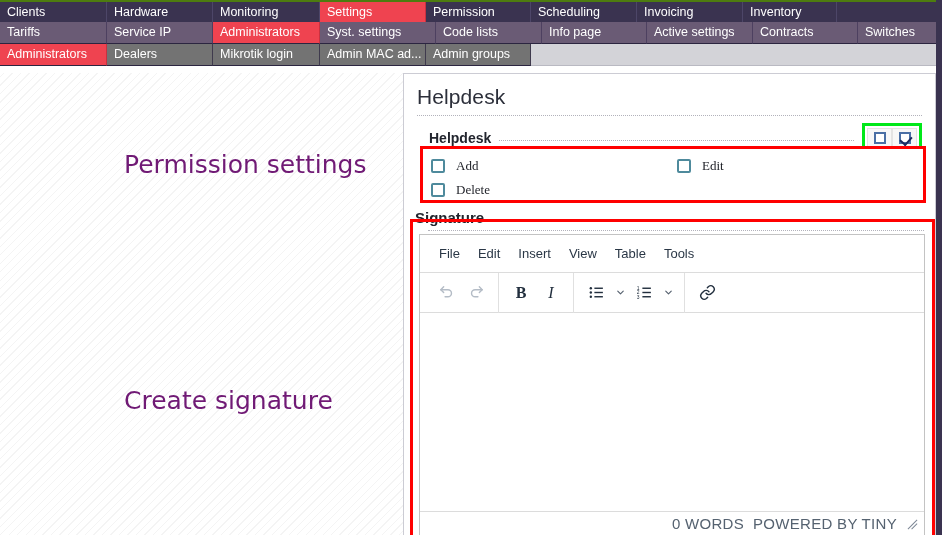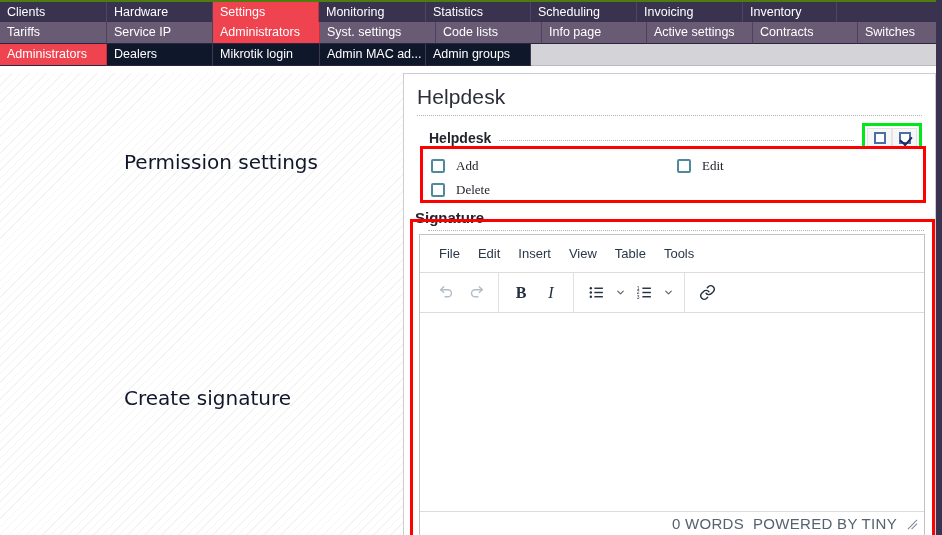--- a/index.html
+++ b/index.html
@@ -46,21 +46,21 @@
     padding-left: 7px;
     white-space: nowrap;
     overflow: hidden;
     border-right: 1px solid #2b2540;
     border-bottom: 1px solid #2b2540;
     cursor: pointer;
     flex: 0 0 auto;
   }
   .row1 .nav-cell { background: #3a3350; border-right-color:#4d4668; }
   .row2 .nav-cell { background: #6a5b75; border-right-color:#4d4060; }
-  .row3 .nav-cell { background: #0f172a; border-right-color:#3f3a4d; }
+  .row3 .nav-cell { background: #737373; border-right-color:#3f3a4d; }
   .nav-cell.active { background: #ef4350 !important; border-right-color:#c93140; }
   .nav-row.row1 { border-top: 2px solid #4d7c0f; }
 
   .nav-spacer {
     flex: 1 1 auto;
     height: 22px;
     background: #d3d3d8;
     border-bottom: 1px solid #b9b9c2;
   }
   .nav-row.row3 .nav-spacer { background:#d3d3d8; }
@@ -78,22 +78,22 @@
     position: absolute;
     top: 0; right: 0;
     width: 6px; height: 535px;
     background: #3a3350;
     z-index: 30;
   }
 
   
   .annotation {
     position: absolute;
-    color: #0f172a;
-    font-size: 20px;
+    color: #701a75;
+    font-size: 25px;
     font-family: "DejaVu Sans", sans-serif;
     white-space: nowrap;
     z-index: 5;
   }
   #ann-permission { left: 124px; top: 150px; }
   #ann-signature  { left: 124px; top: 386px; }
 
   
   #card {
     position: absolute;
@@ -324,23 +324,23 @@
     display:flex; align-items:flex-end; justify-content:flex-end;
   }
 </style>
 </head>
 <body>
 
 <div id="nav">
   <div class="nav-row row1">
       <div class="nav-cell" style="width: 107px;">Clients</div>
       <div class="nav-cell" style="width: 106px;">Hardware</div>
+      <div class="nav-cell" style="width: 107px;">Monitoring</div>
       <div class="nav-cell active" style="width: 106px;">Settings</div>
-      <div class="nav-cell" style="width: 107px;">Monitoring</div>
-      <div class="nav-cell" style="width: 105px;">Statistics</div>
+      <div class="nav-cell" style="width: 105px;">Permission</div>
       <div class="nav-cell" style="width: 106px;">Scheduling</div>
       <div class="nav-cell" style="width: 106px;">Invoicing</div>
       <div class="nav-cell" style="width: 94px;">Inventory</div>
     </div>
   <div class="nav-row row2">
       <div class="nav-cell" style="width: 107px;">Tariffs</div>
       <div class="nav-cell" style="width: 106px;">Service IP</div>
       <div class="nav-cell active" style="width: 107px;">Administrators</div>
       <div class="nav-cell" style="width: 116px;">Syst. settings</div>
       <div class="nav-cell" style="width: 106px;">Code lists</div>

